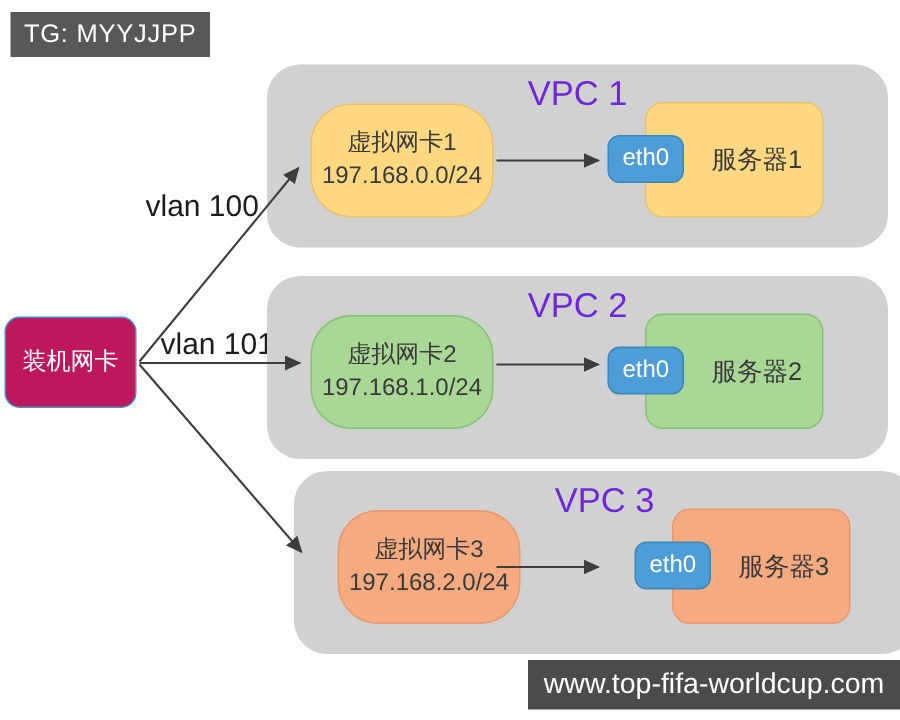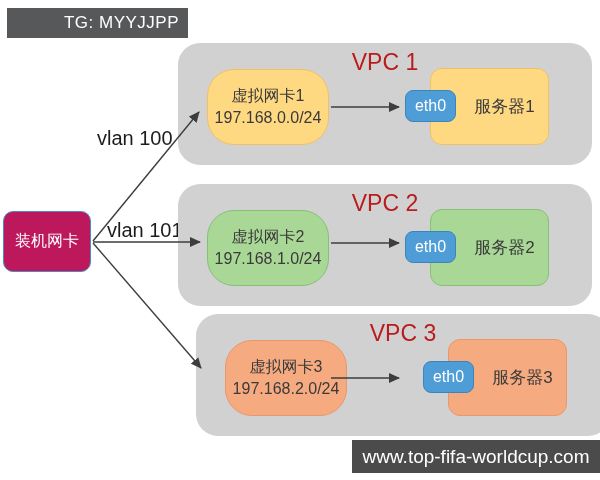--- a/index.html
+++ b/index.html
@@ -4,41 +4,41 @@
 <style>
   html,body{margin:0;padding:0;background:#ffffff;}
   .canvas{
     position:relative;width:600px;height:480px;background:#ffffff;overflow:hidden;
     font-family:"Liberation Sans","DejaVu Sans",sans-serif;color:#222;
   }
   .badge{
     position:absolute;background:#57585a;color:#ffffff;
     display:flex;align-items:center;justify-content:center;
   }
-  .badge.tl{left:7px;top:8px;width:133px;height:30px;font-size:17px;letter-spacing:.5px;padding-left:48px;}
+  .badge.tl{left:7px;top:8px;width:133px;height:30px;font-size:17px;letter-spacing:.5px;}
   .badge.br{left:352px;top:440px;width:248px;height:33px;background:#4b4b4b;font-size:19px;}
   .source-node{
     position:absolute;left:3px;top:211px;width:88px;height:61px;border-radius:10px;
     display:flex;align-items:center;justify-content:center;
     color:#ffffff;font-size:16px;border:1px solid transparent;box-sizing:border-box;
   }
   .vlan-label{position:absolute;font-size:20px;color:#1c1c1c;}
   .vlan-100{left:97px;top:127px;}
   .vlan-101{left:107px;top:219px;}
   .vlan-102{left:96px;top:335px;}
   .vpc{
     position:absolute;left:178px;width:414px;height:122px;border-radius:22px;
     background:#d2d1d2;
   }
   .vpc-1{top:43px;}
   .vpc-2{top:184px;text-decoration:underline;}
   .vpc-3{top:314px;margin-left:18px;}
   .vpc-title{
     position:absolute;left:0;top:6px;width:100%;text-align:center;
-    font-size:23px;font-weight:500;color:#b91c1c;
+    font-size:23px;font-weight:500;color:#6d28d9;
   }
   .node{
     position:absolute;border-radius:12px;border:1px solid transparent;box-sizing:border-box;
     display:flex;flex-direction:column;align-items:center;justify-content:center;
     color:#3a3a3a;
   }
   .nic-node{left:29px;top:26px;width:122px;height:76px;font-size:16px;line-height:1.4;border-radius:27px;}
   .server-node{left:252px;top:25px;width:119px;height:77px;font-size:17px;padding-left:30px;}
   .eth-node{
     position:absolute;left:227px;top:47px;width:51px;height:32px;border-radius:8px;

